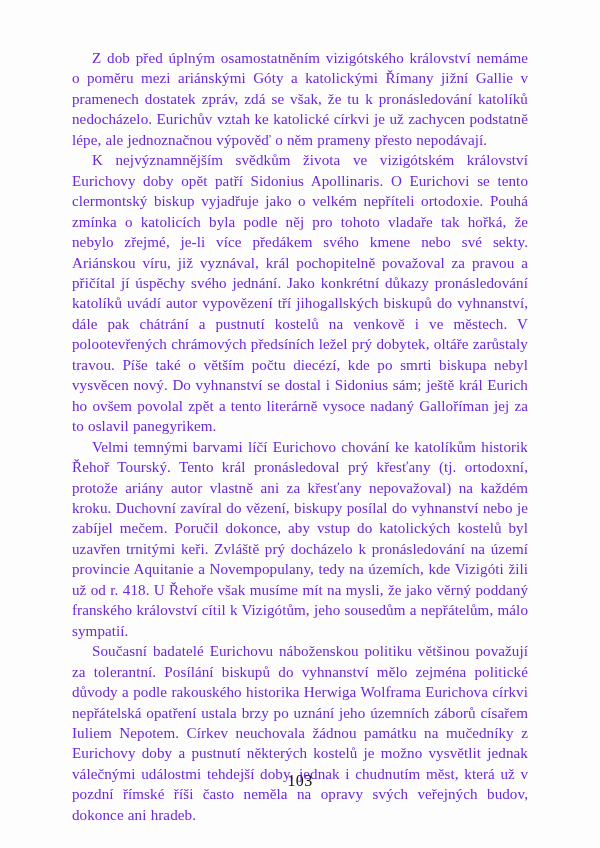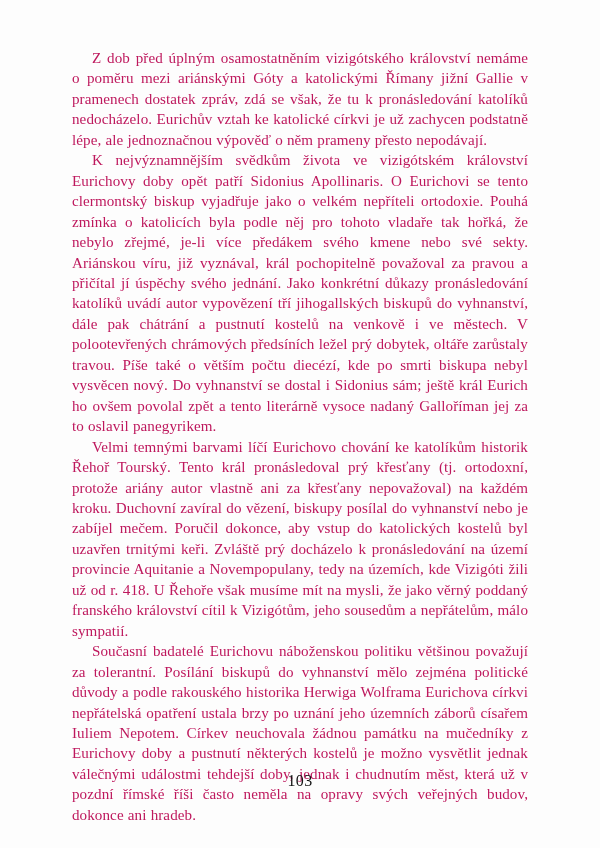--- a/index.html
+++ b/index.html
@@ -31,21 +31,21 @@
   p.para {
     margin: 0;
     padding: 0;
     font-size: 15.1px;
     line-height: 20.45px;
     text-align: justify;
     text-indent: 20px;
     hyphens: manual;
     word-spacing: 0.02em;
     letter-spacing: 0.005em;
-    color: #be185d;
+    color: #6d28d9;
   }
   .page-number {
     position: absolute;
     left: 0;
     top: 772px;
     width: 600px;
     text-align: center;
     font-size: 16px;
     font-weight: normal;
     color: #131313;

